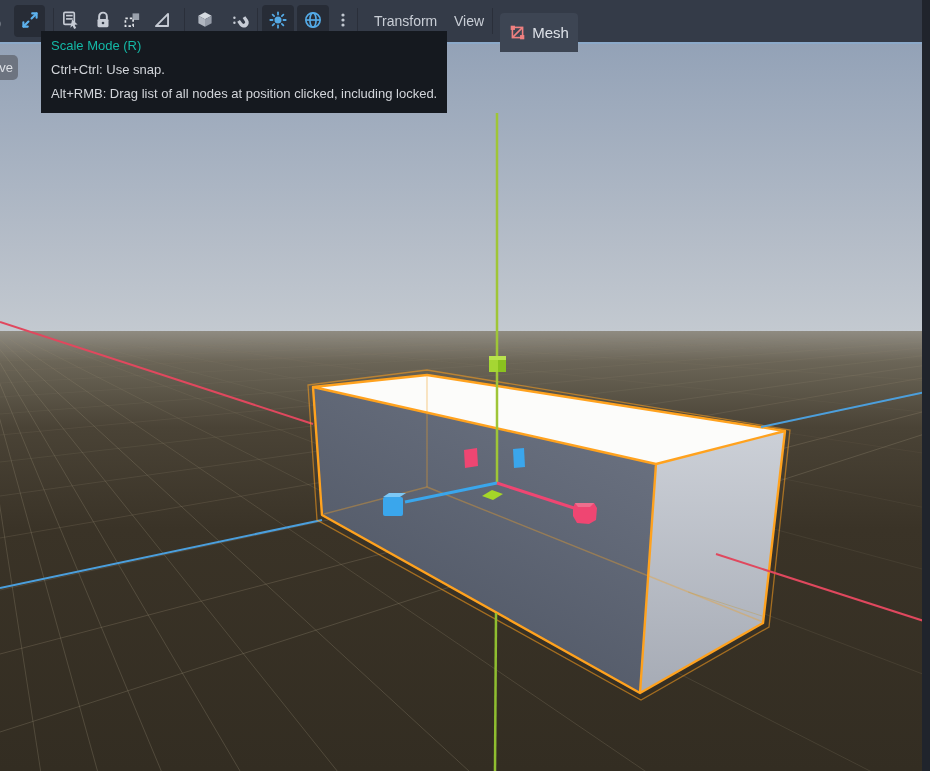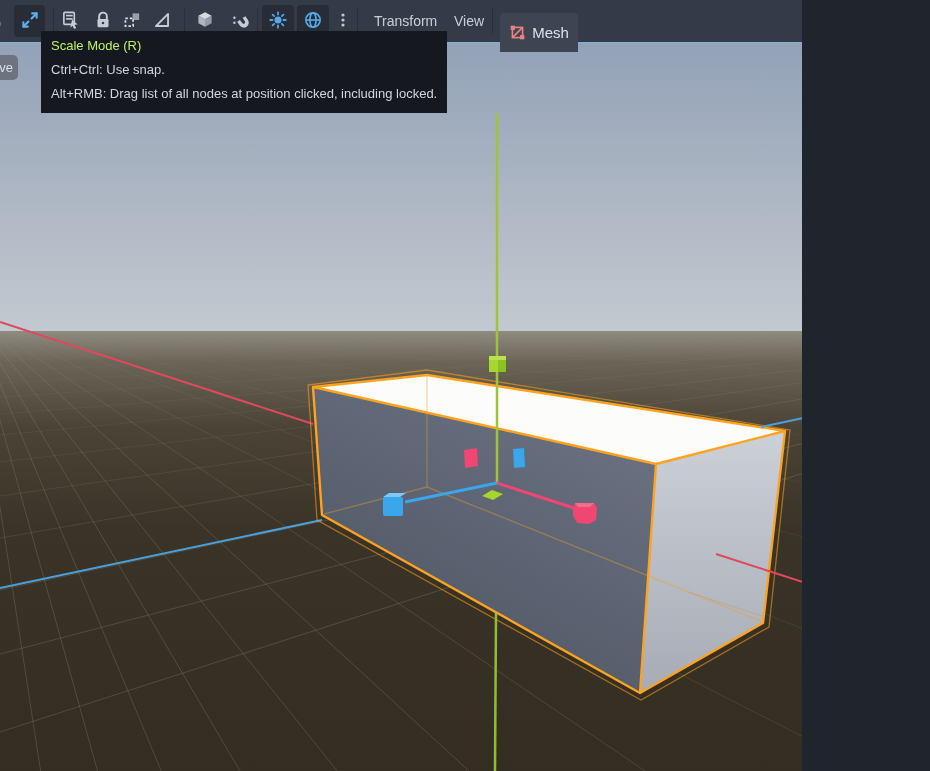--- a/index.html
+++ b/index.html
@@ -1,16 +1,16 @@
 <!DOCTYPE html>
 <html style="--c-toolbar: #343b48; --c-tooltip-bg: #15191f; --c-border-blue: #8ba9c9; --c-border-accent: #4f9be4; --c-icon-blue: #54aae6; --c-mesh-red: #f08080; --c-orange: #ffa21e; --c-axis-red: #e0485e; --c-axis-blue: #4b9fdd; --c-axis-green: #9fc537; --c-giz-red: #ef4672; --c-giz-blue: #3aa6ec; --c-giz-green: #a5d628;"><head>
 <meta charset="utf-8">
 <style>
   html,body{margin:0;padding:0;background:#20242c;}
-  #stage{position:relative;width:802px;height:771px;overflow:hidden;
+  #stage{position:relative;width:922px;height:771px;overflow:hidden;
          font-family:"Liberation Sans","DejaVu Sans",sans-serif;}
 
   
   .toolbar{position:absolute;left:0;top:0;width:930px;height:42px;
            background:var(--c-toolbar);z-index:10;}
   .toolbar .sep{position:absolute;top:8px;width:1px;height:26px;background:#2a2f3a;}
   .icon-btn{position:absolute;top:7px;width:26px;height:28px;background:transparent;
             border:none;padding:2px;cursor:pointer;}
   .tool-btn{position:absolute;top:5px;width:31px;height:32px;border:none;border-radius:4px;
             background:#272c36;padding:4px;cursor:pointer;}
@@ -37,21 +37,21 @@
   
   .persp-frag{position:absolute;left:-30px;top:55px;width:48px;height:25px;z-index:20;
        background:#6d7480;border:none;border-radius:5px;color:#dde0e5;font-size:13px;
        text-align:right;padding:0 5px 0 0;cursor:pointer;
        font-family:"Liberation Sans","DejaVu Sans",sans-serif;}
 
   
   .tooltip{position:absolute;left:41px;top:31px;z-index:50;background:var(--c-tooltip-bg);
        padding:3px 10px 7px 10px;white-space:nowrap;}
   .tooltip div{font-size:13px;line-height:24px;color:#d2d5da;}
-  .tooltip div.tt-title{color:#bef264;}
+  .tooltip div.tt-title{color:#14b8a6;}
 </style>
 </head>
 <body>
 
 <div id="stage">
 
   <div class="viewport">
     <div class="sky"></div>
     <div class="ground"></div>
 

